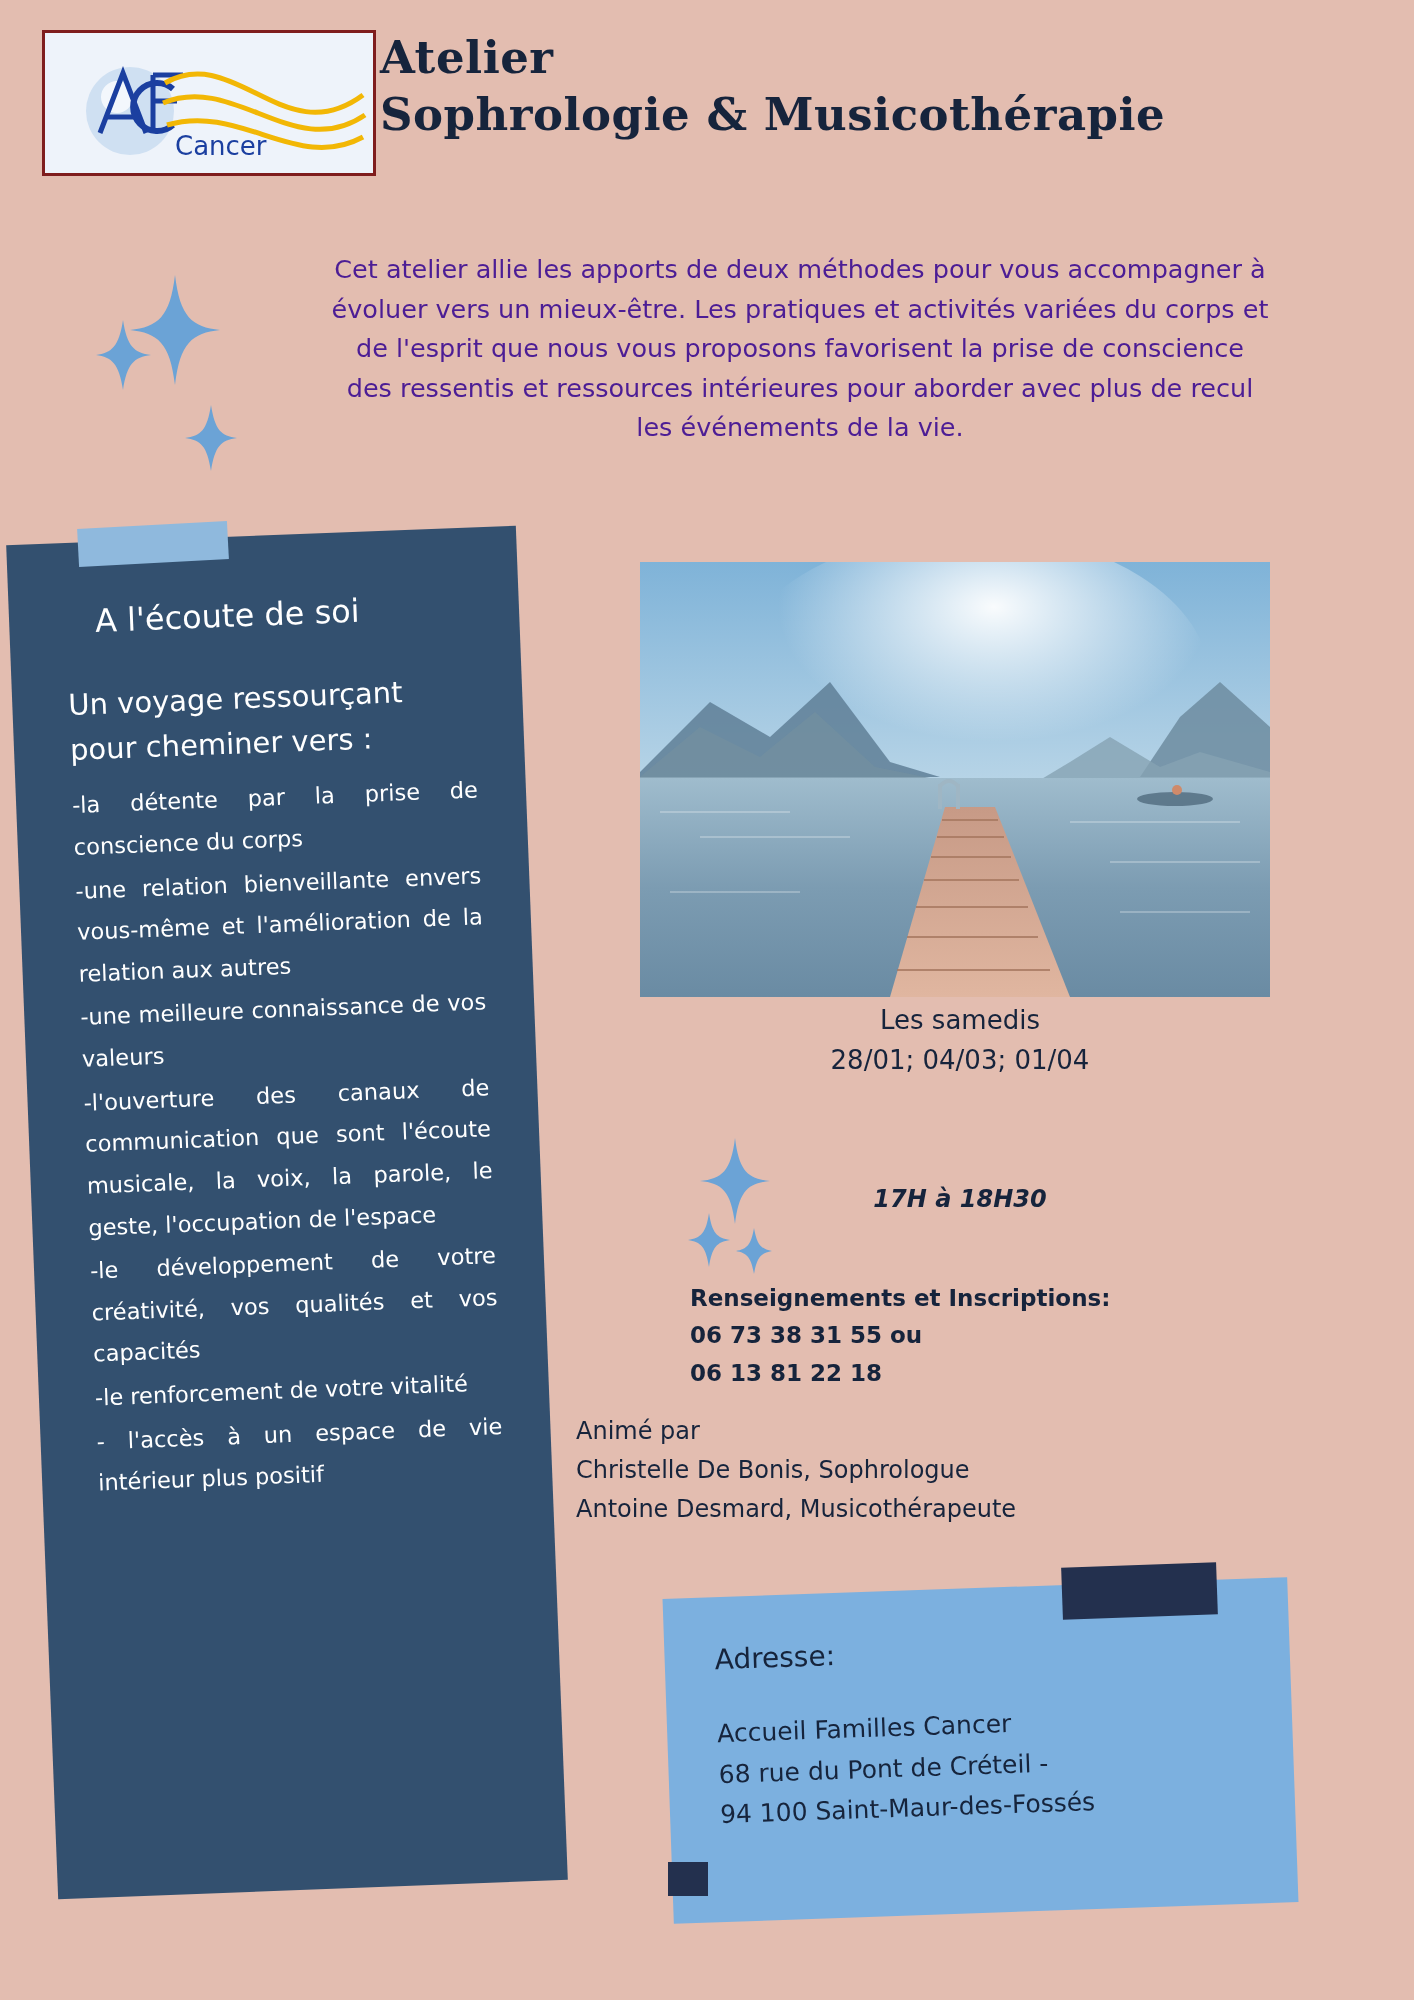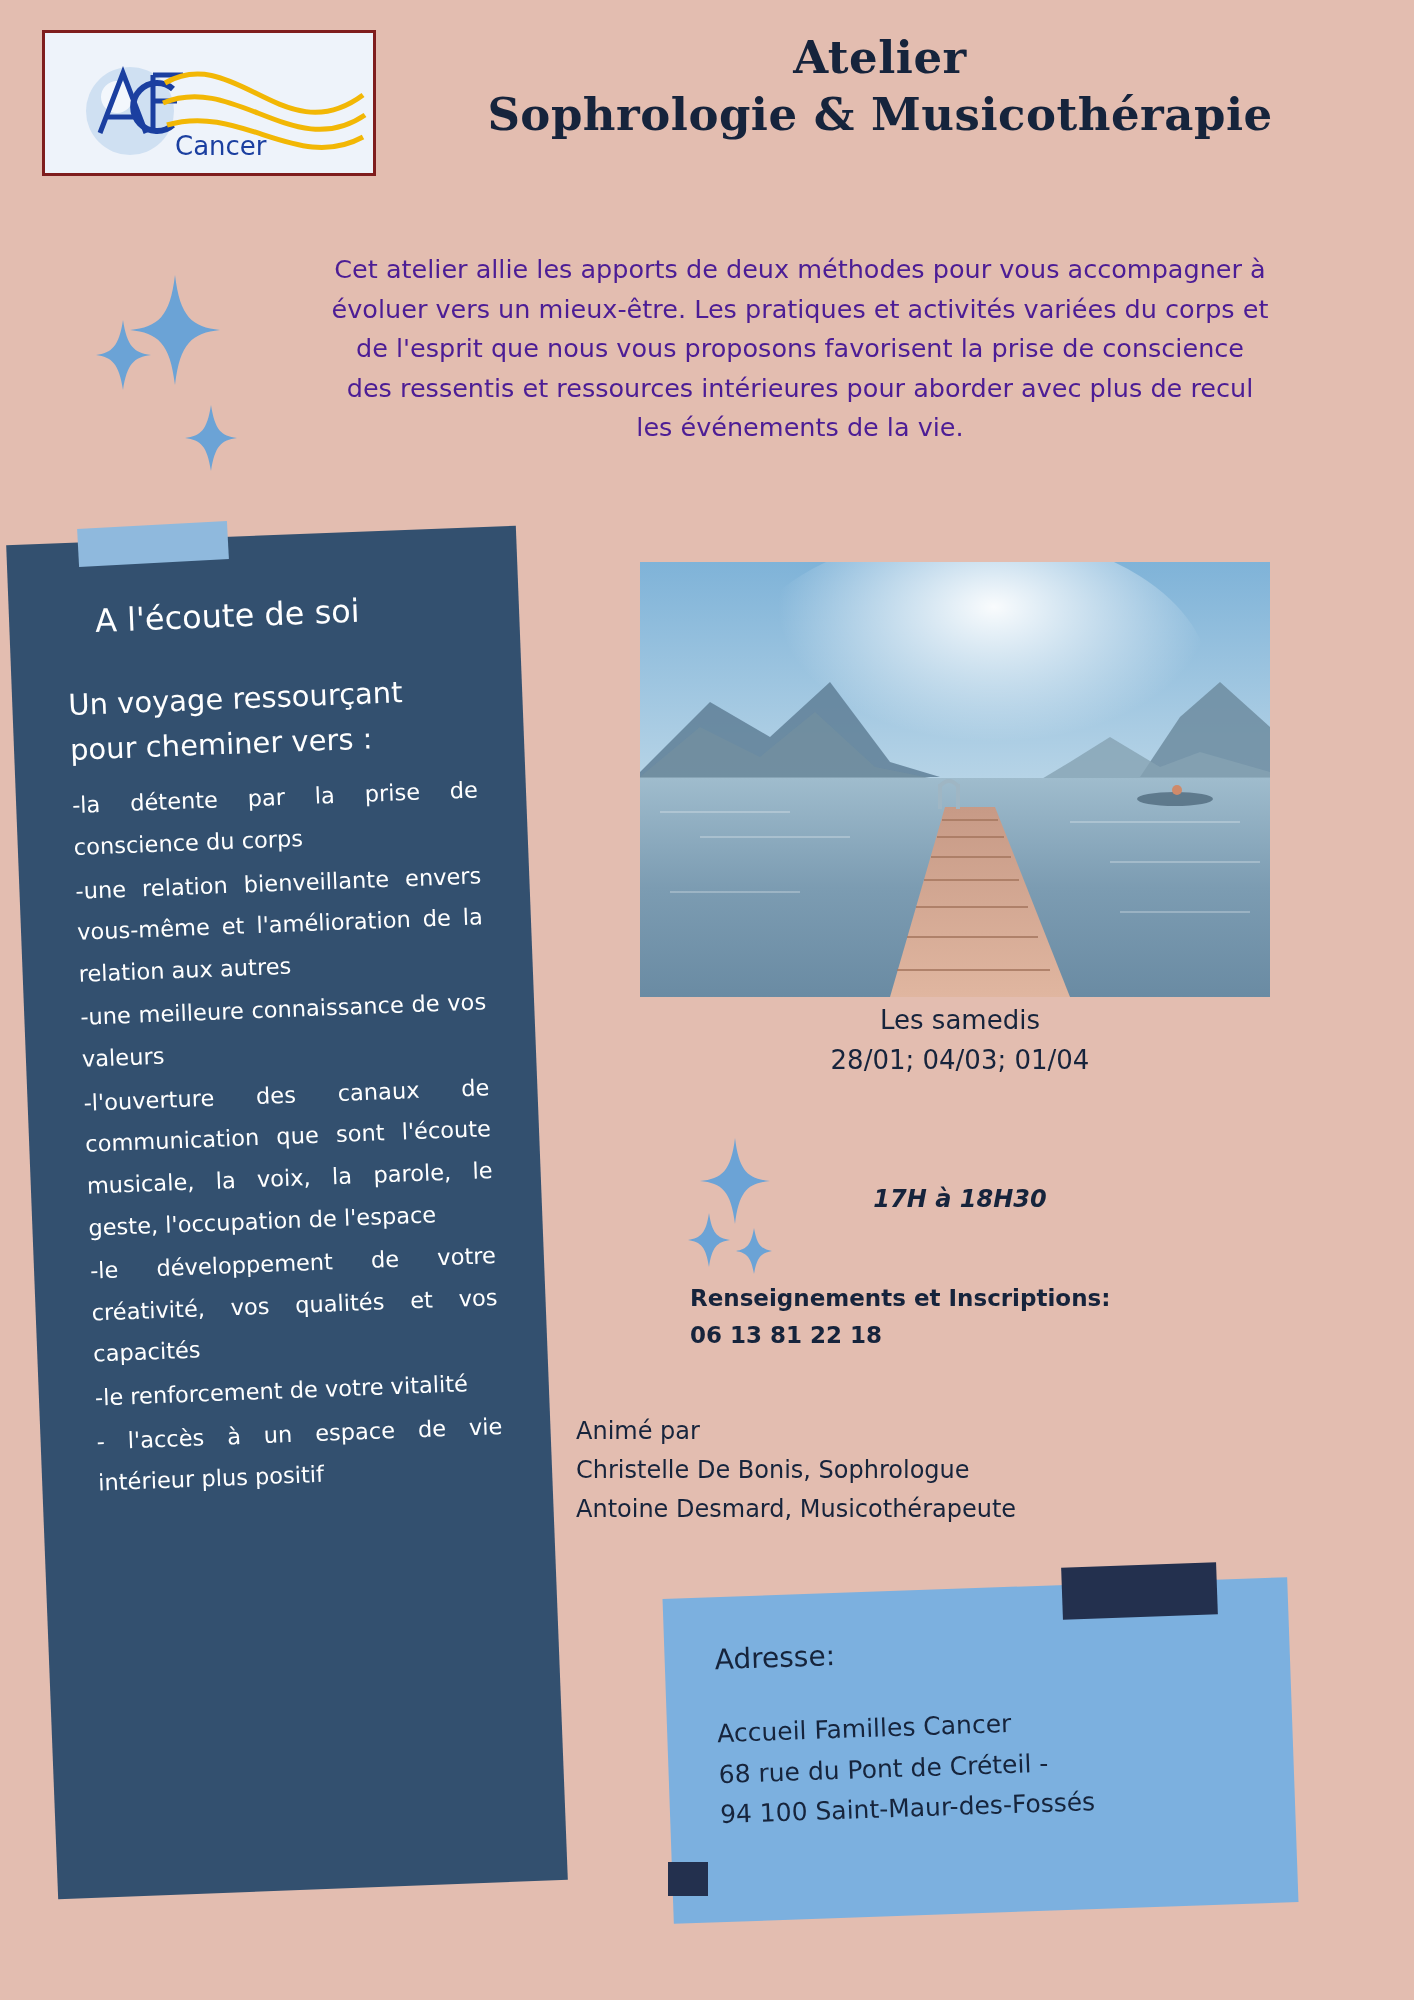--- a/index.html
+++ b/index.html
@@ -28,21 +28,20 @@
     overflow: hidden;
   }
   .logo-svg { display: block; }
 
   
   .title {
     position: absolute;
     left: 380px;
     top: 30px;
     width: 1000px;
-    text-align: center;
     font-family: "DejaVu Serif", serif;
     font-weight: bold;
     font-size: 45px;
     line-height: 1.26;
     color: #16243c;
     letter-spacing: 0.5px;
   }
 
   
   .intro {
@@ -346,20 +345,21 @@
 
 <div class="dates">
   <div>Les samedis</div>
   <div>28/01; 04/03; 01/04</div>
 </div>
 
 <div class="hours">17H à 18H30</div>
 
 <div class="contact">
   <div>Renseignements et Inscriptions:</div>
+  <div>06 73 38 31 55 ou</div>
   <div>06 13 81 22 18</div>
 </div>
 
 <div class="animators">
   <div>Animé par</div>
   <div>Christelle De Bonis, Sophrologue</div>
   <div>Antoine Desmard, Musicothérapeute</div>
 </div>
 
 <div class="addr-tape"></div>

